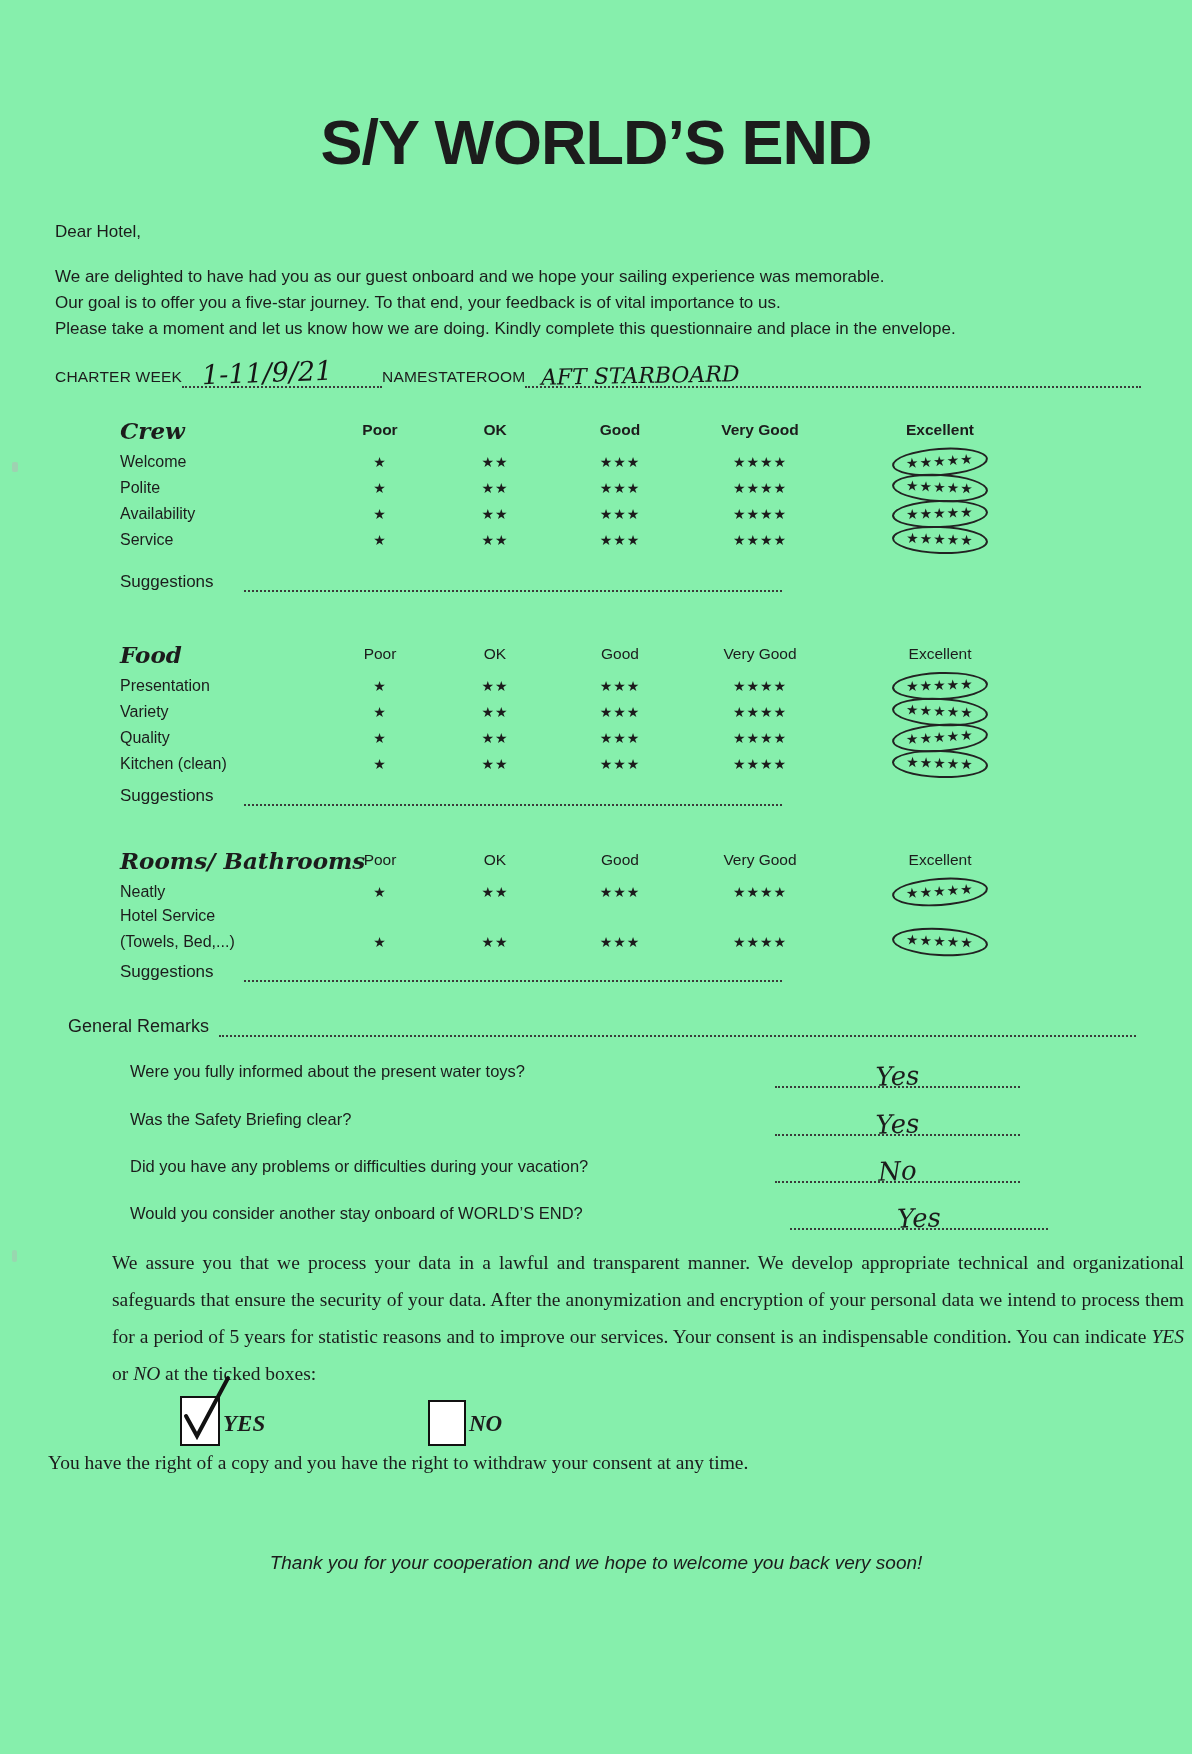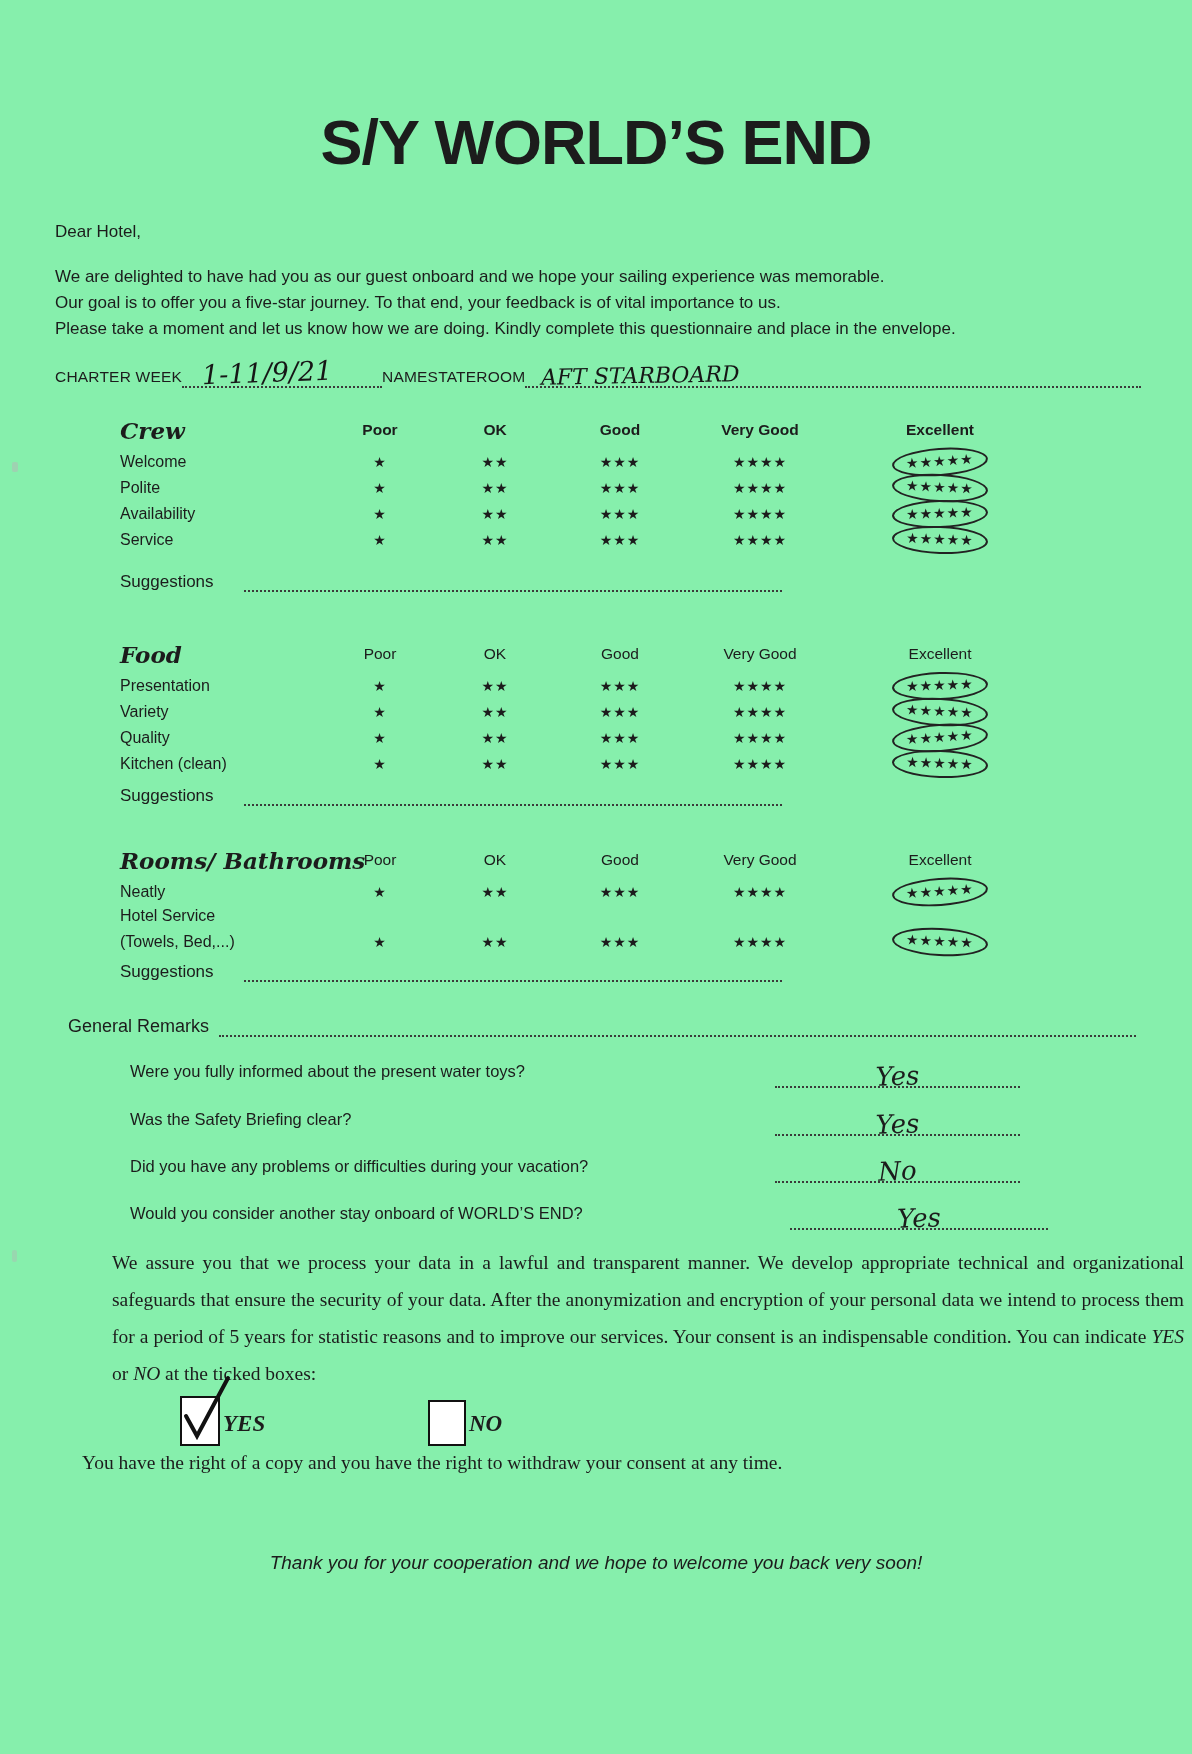--- a/index.html
+++ b/index.html
@@ -66,21 +66,21 @@
 
   #consent{top:1396px;left:0;width:100%;height:60px;}
   .cbox{position:absolute;border:2.5px solid #111;background:#fff;}
   #yes-box{left:180px;top:0;width:36px;height:46px;}
   #no-box{left:428px;top:4px;width:34px;height:42px;}
   .cb-label{position:absolute;font-family:"Liberation Serif",serif;font-weight:bold;font-style:italic;font-size:23px;}
   #yes-label{left:223px;top:15px;}
   #no-label{left:469px;top:15px;}
   #check-svg{position:absolute;left:-6px;top:-24px;width:58px;height:74px;overflow:visible;}
 
-  #rights{top:1452px;left:82px;font-family:"Liberation Serif",serif;font-size:19.5px;}
+  #rights{top:1452px;left:48px;font-family:"Liberation Serif",serif;font-size:19.5px;}
   #closing{top:1552px;left:0;width:100%;text-align:center;font-size:19px;font-style:italic;}
 
   .artifact{position:absolute;background:#b5b5b5;border-radius:2px;}
   #art1{left:12px;top:462px;width:6px;height:10px;opacity:.5;}
   #art2{left:12px;top:1250px;width:5px;height:12px;opacity:.4;}
 </style>
 </head>
 <body>
 
 <div class="page">

